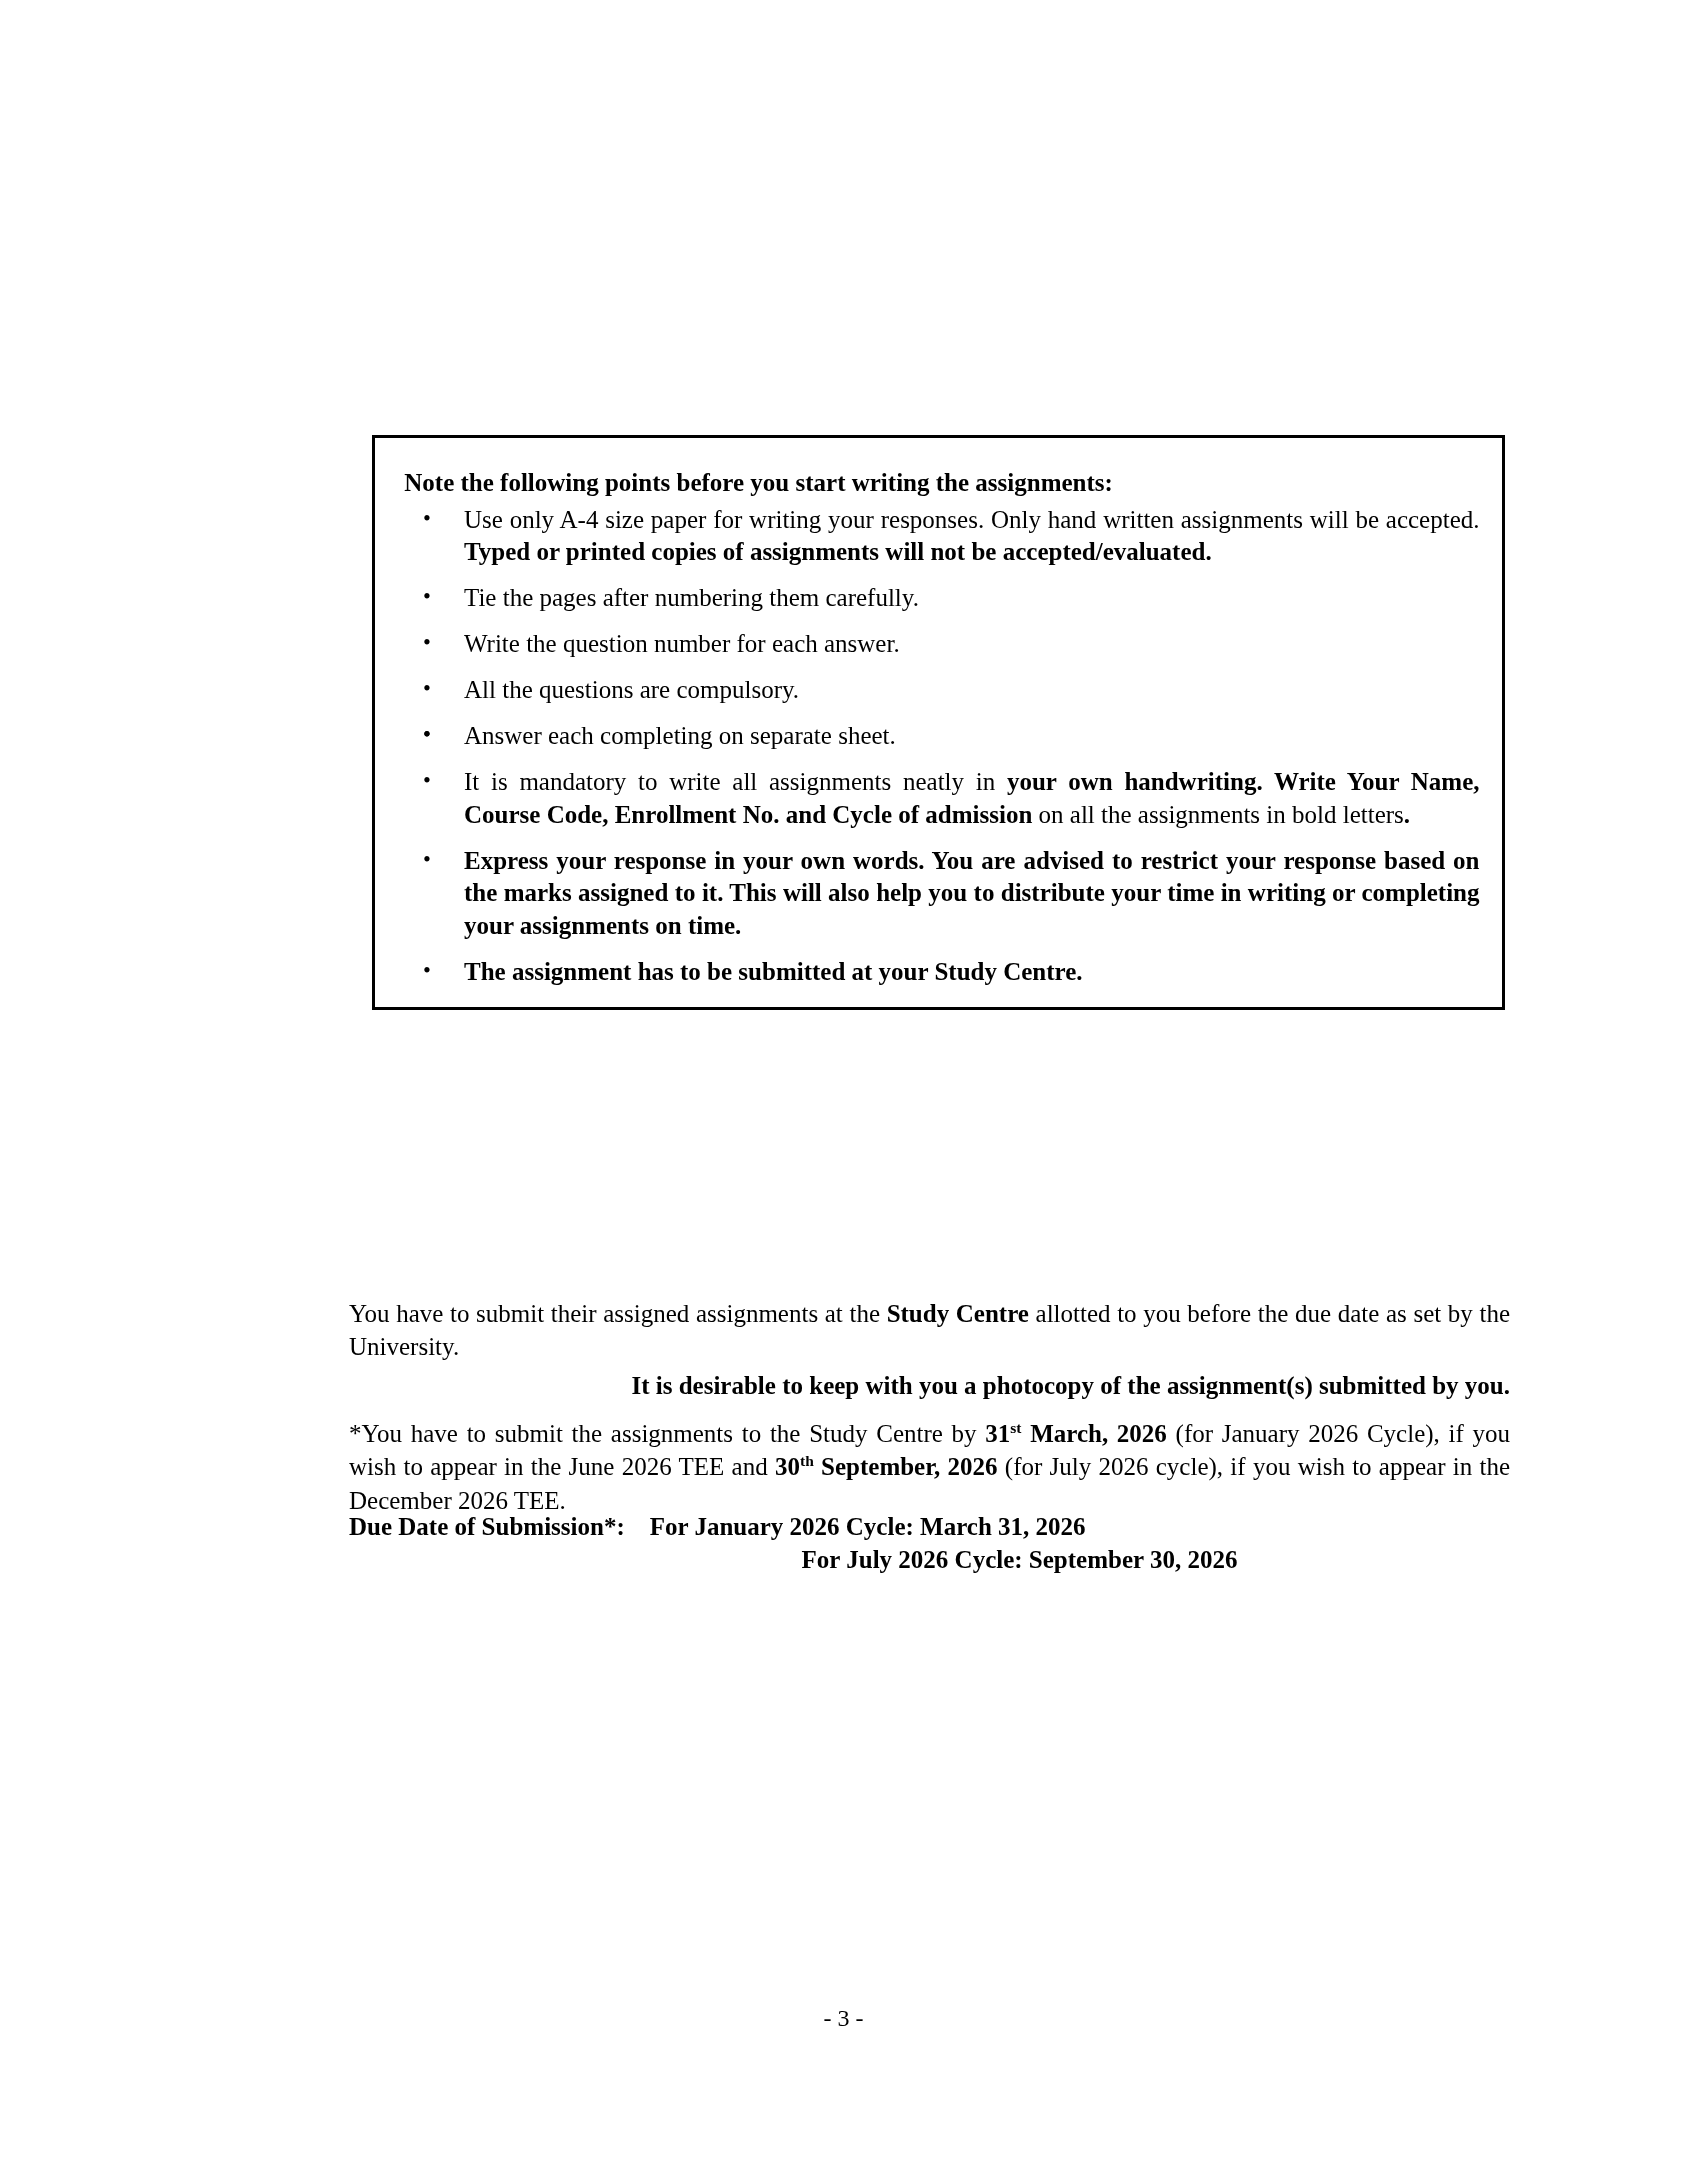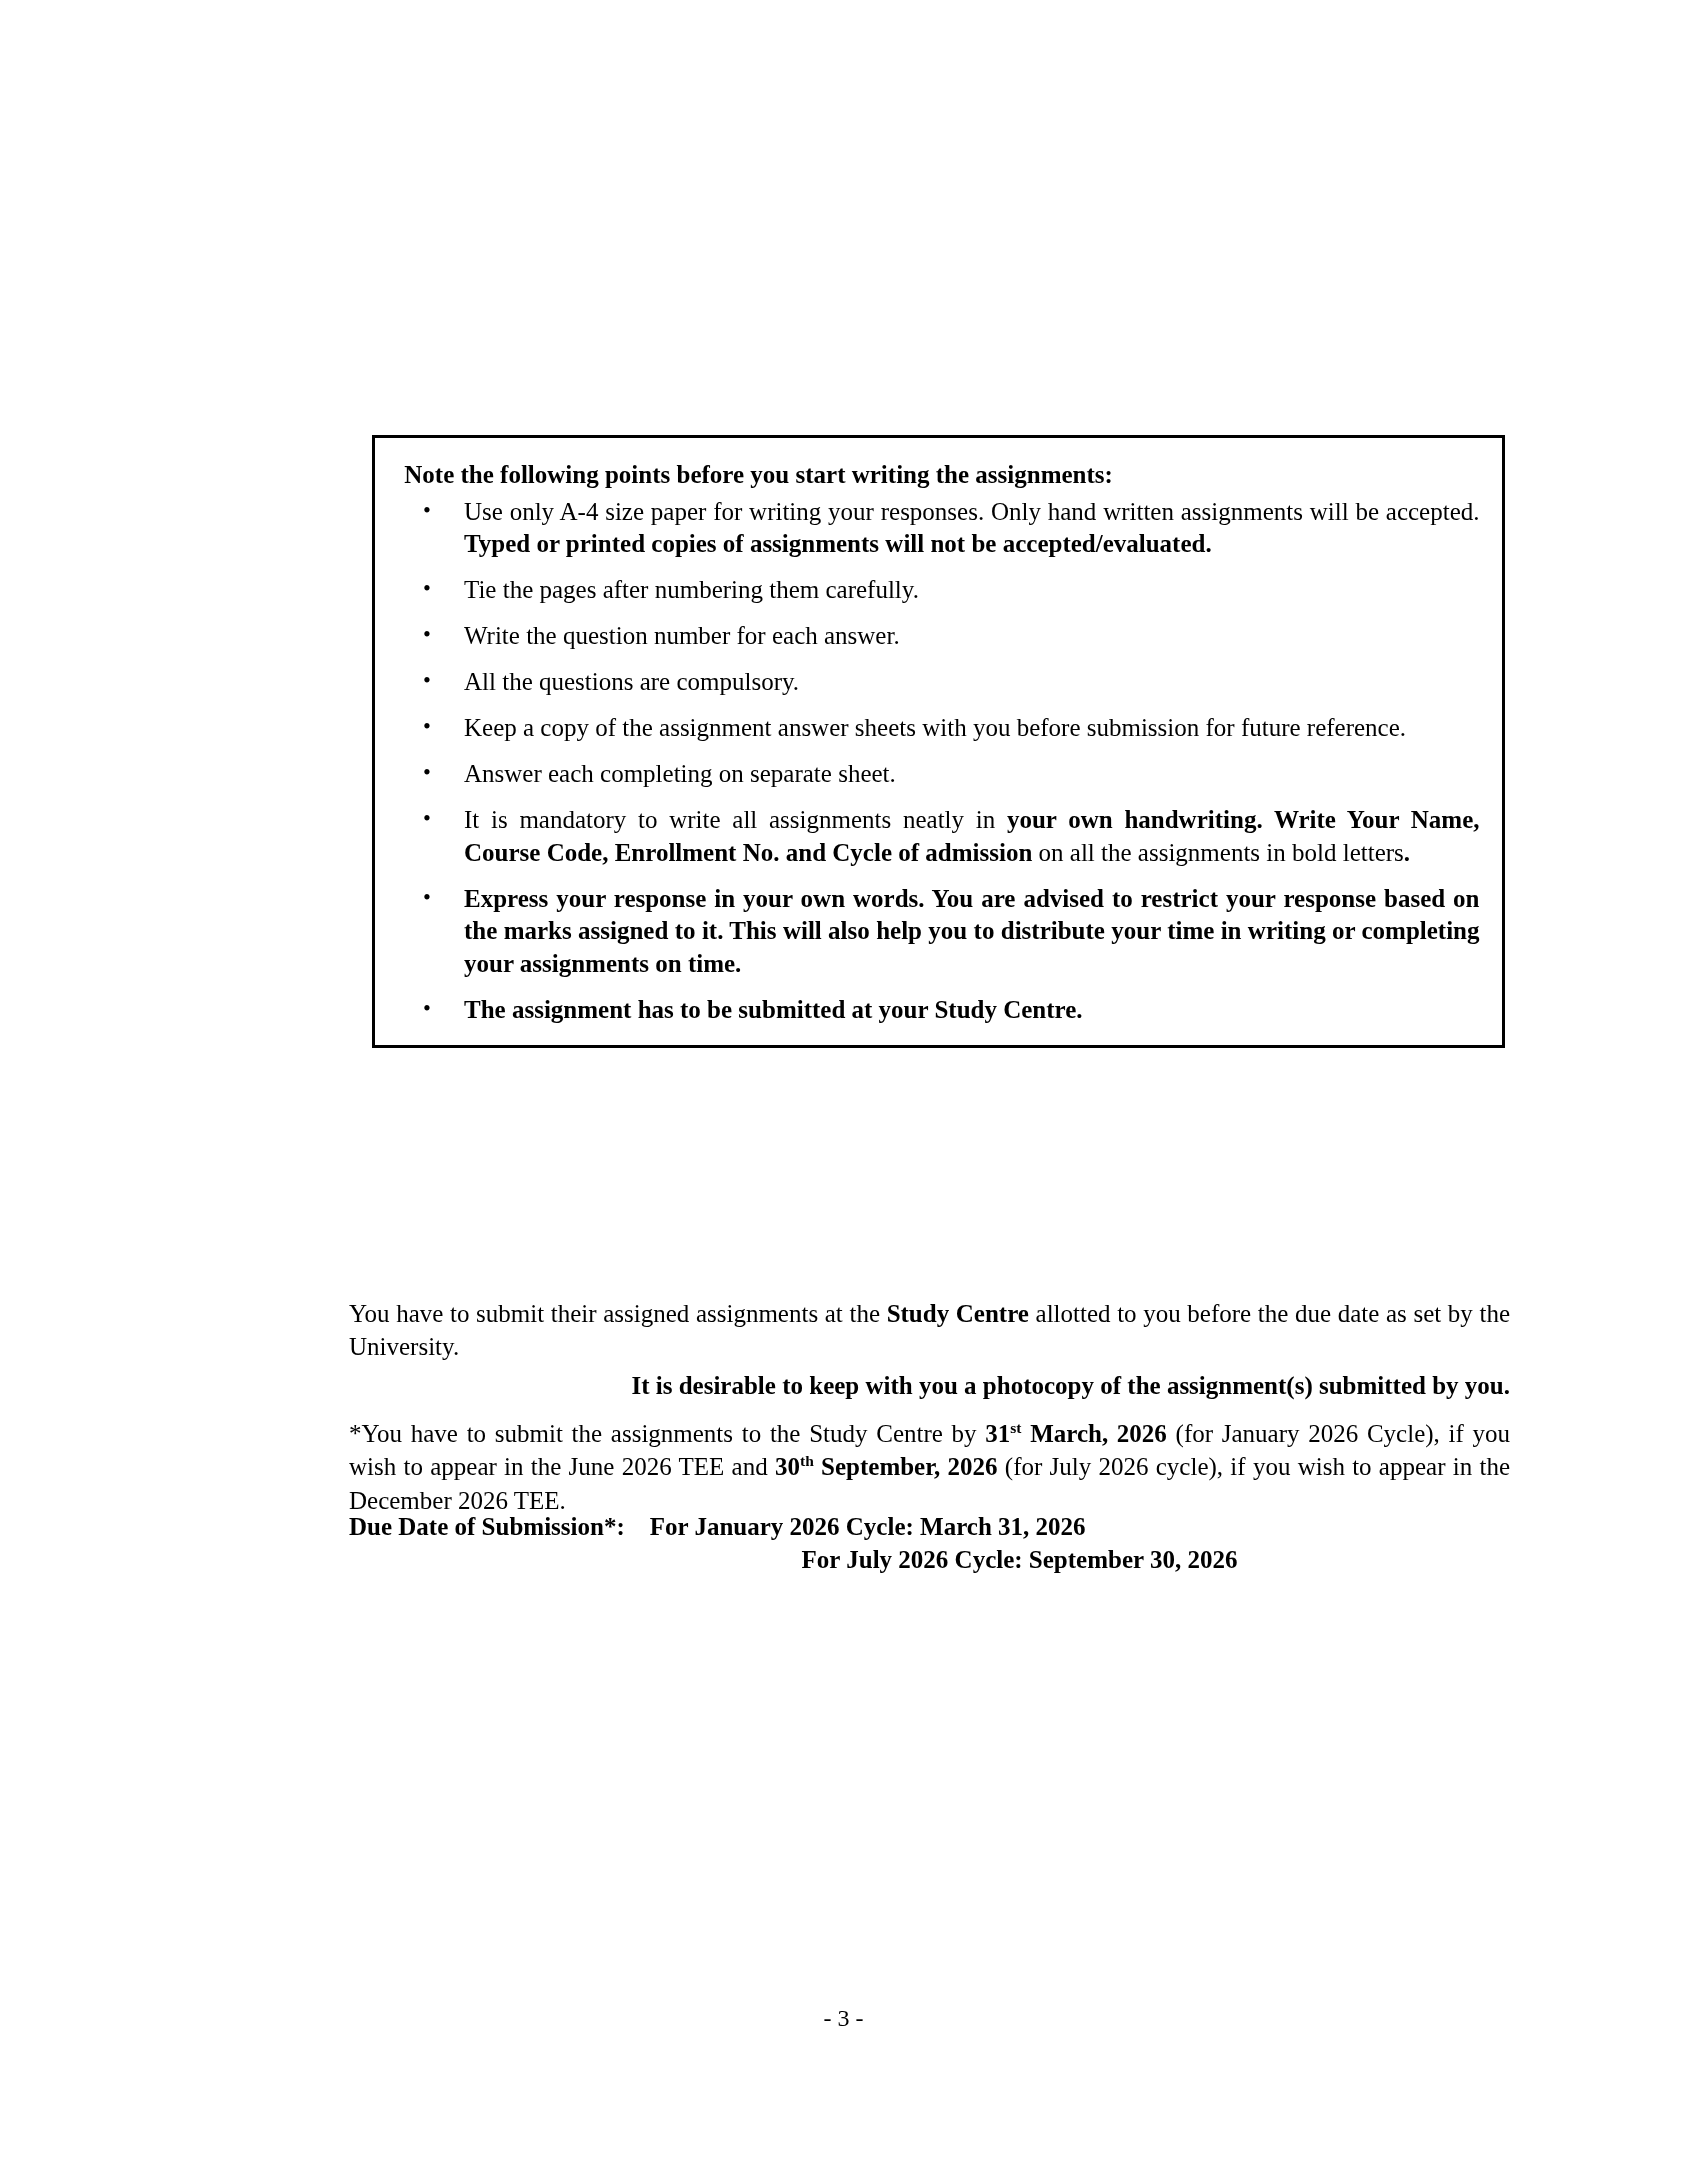--- a/index.html
+++ b/index.html
@@ -32,21 +32,21 @@
     width: 1133px;
     box-sizing: border-box;
     border: 3.3px solid #000000;
     padding: 17px 22.5px 17px 20px;
   }
 
   .note-heading {
     font-size: 25px;
     font-weight: bold;
     line-height: 1.30;
-    margin: 4px 0 4px 0;
+    margin: 12px 0 4px 0;
     padding-left: 9.3px;
   }
 
   ul.note-list {
     list-style: none;
     margin: 0;
     padding: 0;
   }
 
   ul.note-list > li {
@@ -125,21 +125,21 @@
 
   <div class="note-box">
 
     <div class="note-heading">Note the following points before you start writing the assignments:</div>
 
     <ul class="note-list">
         <li><span class="bullet-glyph">•</span><span><span>Use only A-4 size paper for writing your responses. Only hand written assignments will be accepted. </span><span class="b">Typed or printed copies of assignments will not be accepted/evaluated.</span></span></li>
         <li><span class="bullet-glyph">•</span><span><span>Tie the pages after numbering them carefully.</span></span></li>
         <li><span class="bullet-glyph">•</span><span><span>Write the question number for each answer.</span></span></li>
         <li><span class="bullet-glyph">•</span><span><span>All the questions are compulsory.</span></span></li>
-        <li><span class="bullet-glyph">•</span><span><span>Keep a copy of the assignment answer sheets with you before submission for future reference.</span></span></li>
+        <li><span class="bullet-glyph">•</span></li>
         <li><span class="bullet-glyph">•</span><span><span>Answer each completing on separate sheet.</span></span></li>
         <li><span class="bullet-glyph">•</span><span><span>It is mandatory to write all assignments neatly in </span><span class="b">your own handwriting. Write Your Name, Course Code, Enrollment No. and Cycle of admission</span><span> on all the assignments in bold letters</span><span class="b">.</span></span></li>
         <li><span class="bullet-glyph">•</span><span><span class="b">Express your response in your own words. You are advised to restrict your response based on the marks assigned to it. This will also help you to distribute your time in writing or completing your assignments on time.</span></span></li>
         <li><span class="bullet-glyph">•</span><span><span class="b">The assignment has to be submitted at your Study Centre.</span></span></li>
       </ul>
   </div>
 
   <p class="body-text p-submit"><span>You have to submit their assigned assignments at the </span><span class="b">Study Centre</span><span> allotted to you before the due date as set by the University.</span></p>
 
   <p class="body-text p-photocopy">It is desirable to keep with you a photocopy of the assignment(s) submitted by you.</p>

